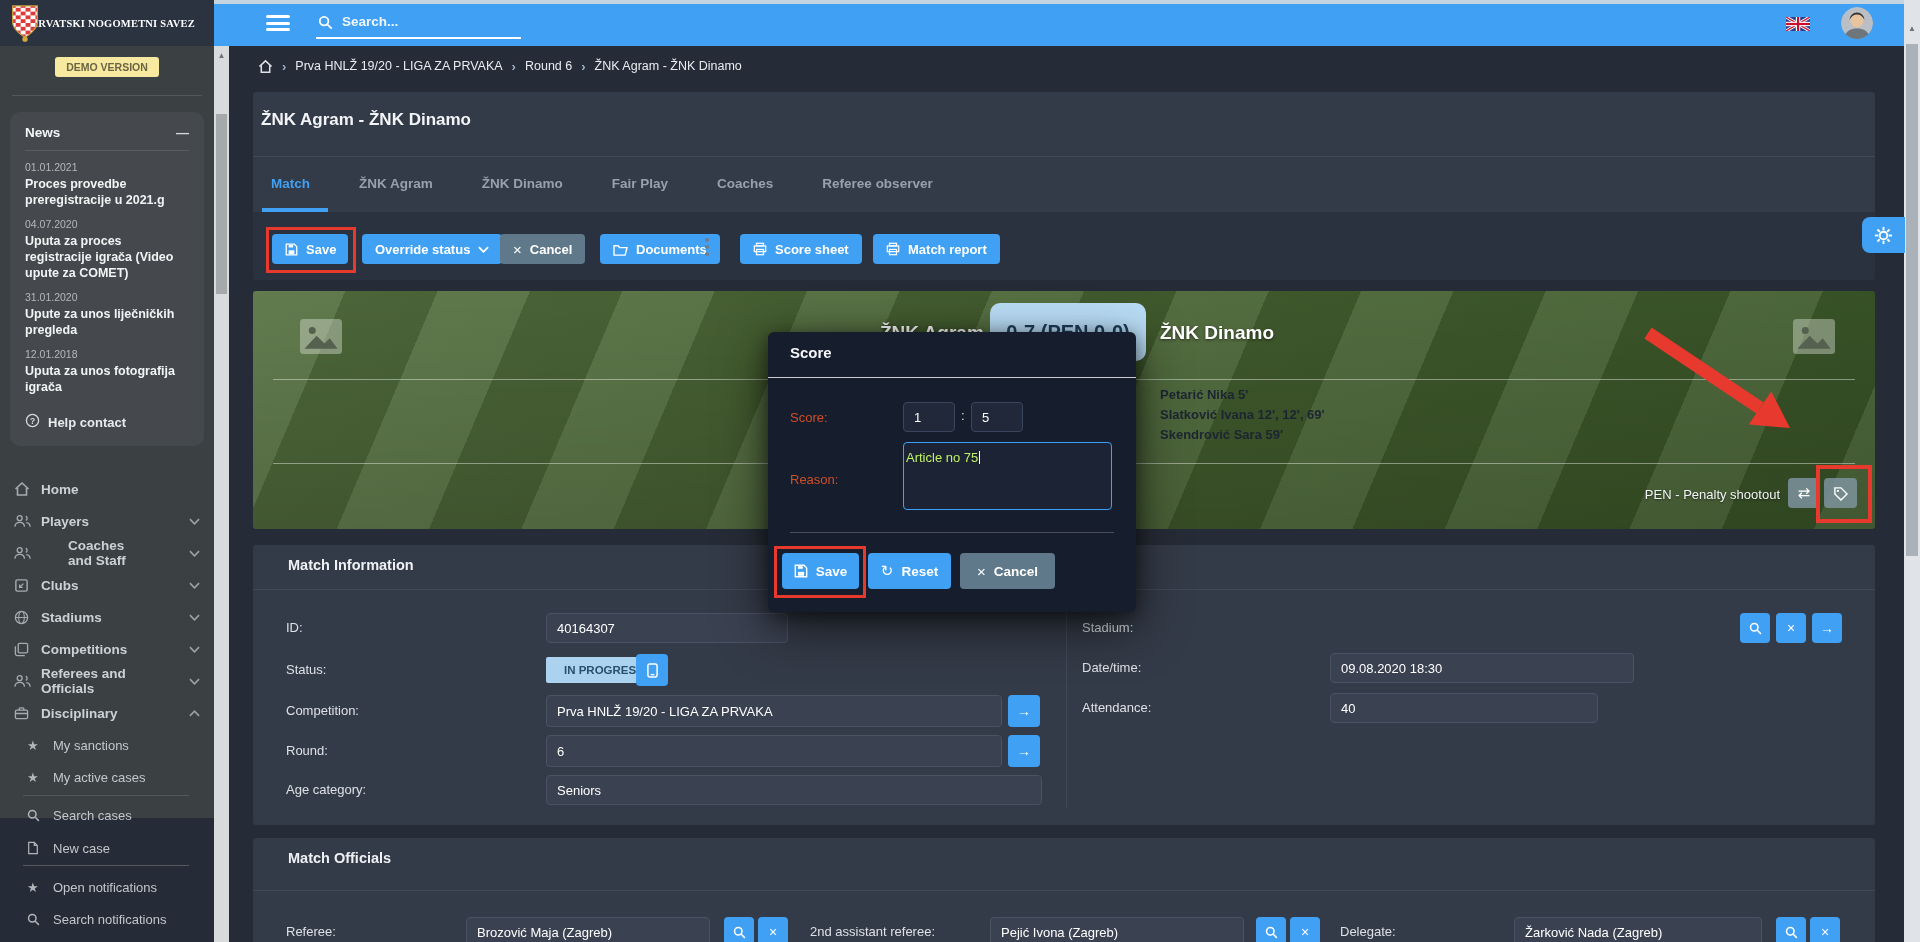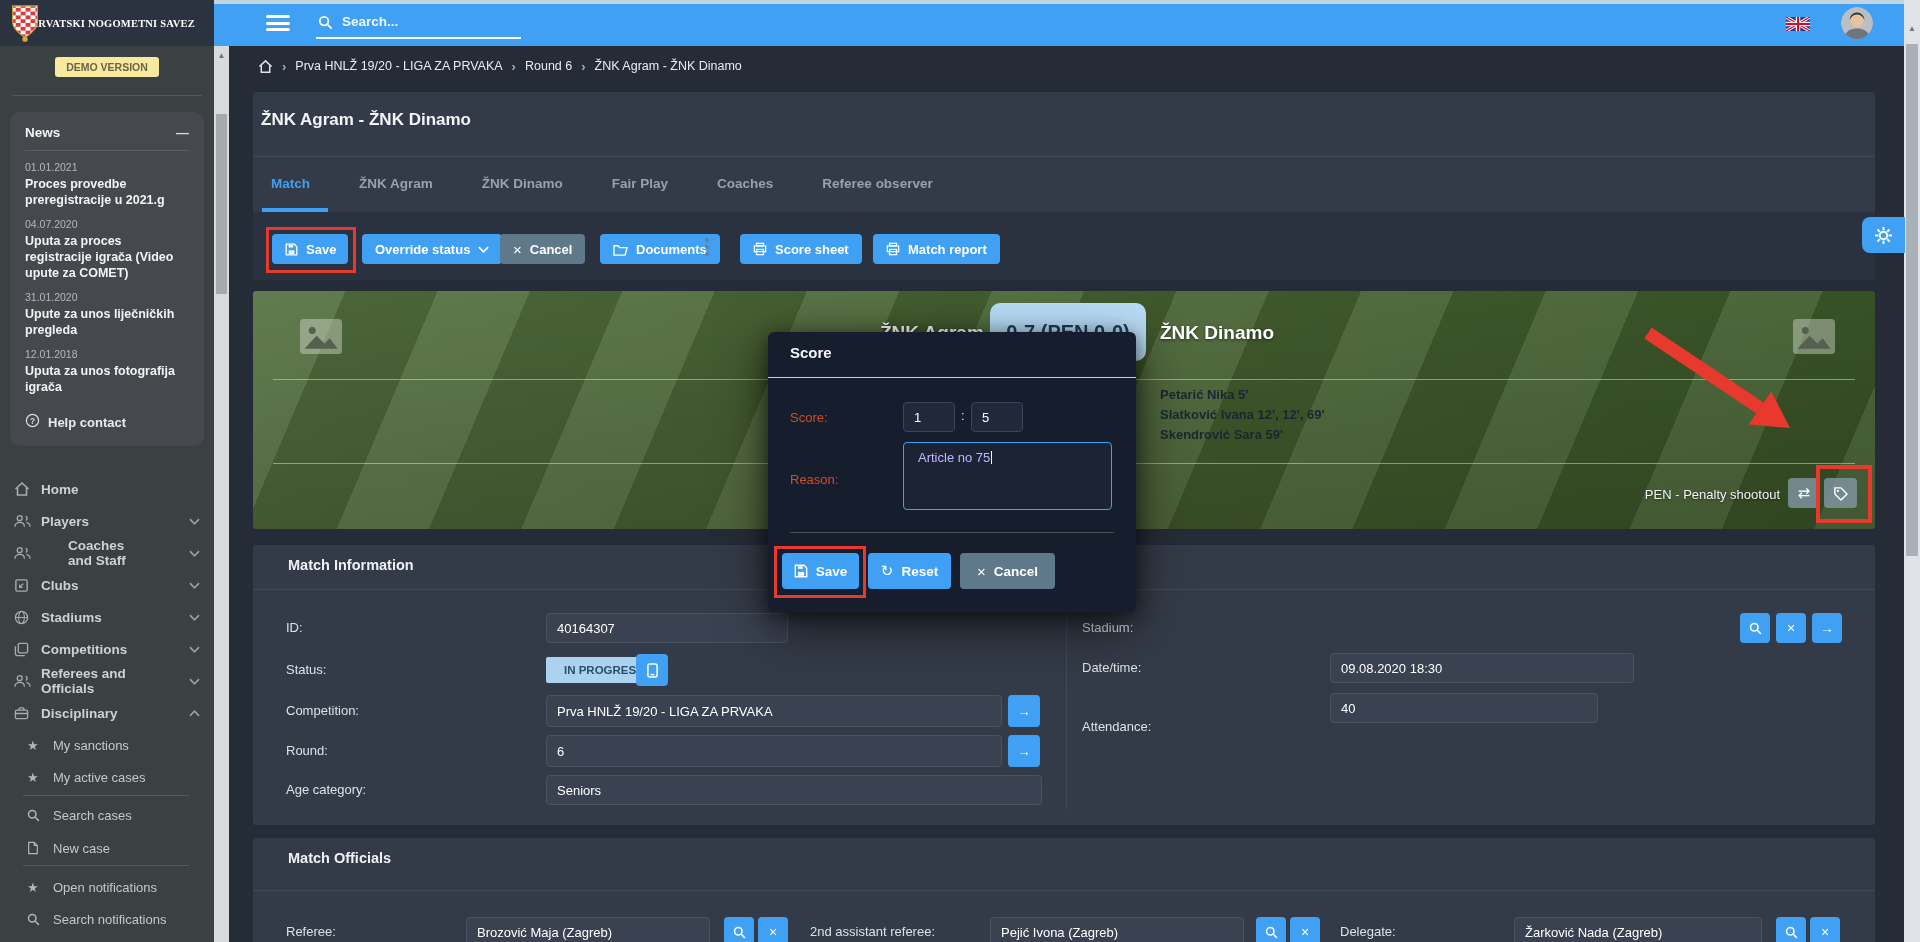--- a/index.html
+++ b/index.html
@@ -17,21 +17,21 @@
   .burger { position:absolute; left:266px; top:15px; width:24px; height:16px; cursor:pointer; }
   .burger span { display:block; height:3px; background:#fff; border-radius:2px; margin-bottom:3.5px; }
   .search-wrap { position:absolute; left:316px; top:10px; width:205px; }
   .search-input { background:transparent; border:none; outline:none; border-bottom:2px solid #fff;
     color:#fff; font-size:13.5px; font-weight:bold; width:205px; padding:4px 2px 8px 26px; font-family:inherit; }
   .search-input::placeholder { color:rgba(255,255,255,.92); }
   .search-ic { position:absolute; left:2px; top:5px; color:#fff; }
   .avatar { position:absolute; left:1841px; top:7px; width:32px; height:32px; border-radius:50%; overflow:hidden; cursor:pointer; }
   .flag { position:absolute; left:1786px; top:17px; width:24px; height:14px; cursor:pointer; }
   
-  .sidebar { left:0; top:46px; width:214px; height:896px; background:#3b4043; }
+  .sidebar { left:0; top:46px; width:214px; height:772px; background:#3b4043; }
   .demo-badge { position:absolute; left:55px; top:11px; width:104px; height:20px; background:#f7e9a0;
     color:#6b6544; font-size:10.5px; font-weight:bold; display:flex; align-items:center; justify-content:center; border-radius:3px; }
   .side-div { position:absolute; left:12px; width:190px; height:1px; background:#54585b; }
   .news-card { position:absolute; left:10px; top:66px; width:194px; background:#45494d; border-radius:10px; padding:13px 15px 15px 15px; }
   .news-head { display:flex; align-items:center; justify-content:space-between; }
   .news-title-h { font-size:13.5px; font-weight:bold; color:#f4f5f6; }
   .news-collapse { color:#d6d9db; font-size:13px; font-weight:bold; cursor:pointer; }
   .news-hr { height:1px; background:#5a5e62; margin-top:10px; }
   .news-date { font-size:10.5px; color:#b4b8bb; margin-top:10px; }
   .news-item-title { font-size:12.5px; font-weight:bold; color:#f2f3f4; line-height:1.28; margin-top:3px; cursor:pointer; }
@@ -103,21 +103,21 @@
   .sec-title { position:absolute; left:35px; top:12px; font-size:14.5px; font-weight:bold; color:#eef1f4; }
   
   .modal { left:768px; top:332px; width:368px; height:280px; background:#161d2c; border-radius:6px; z-index:40;
     box-shadow:0 14px 50px rgba(0,0,0,.6), 0 4px 18px rgba(0,0,0,.45); }
   .modal-title { position:absolute; left:22px; top:12px; font-size:15px; font-weight:bold; color:#f4f6f8; }
   .modal-hr1 { position:absolute; left:0; right:0; top:45px; height:1px; background:#e8ebee; opacity:.85; }
   .modal-label { position:absolute; left:22px; font-size:13px; color:#cf4e27; }
   .score-input { position:absolute; width:52px; height:30px; background:#202839; border:1px solid #3a455e; border-radius:4px;
     color:#fff; font-size:13px; padding:0 10px; font-family:inherit; outline:none; }
   .reason-box { position:absolute; left:135px; top:110px; width:209px; height:68px; background:#1b2334;
-    border:1.5px solid #3fa0f4; border-radius:4px; padding:7px 14px; font-size:13px; color:#c4b5fd; cursor:text; }
+    border:1.5px solid #3fa0f4; border-radius:4px; padding:7px 2px; font-size:13px; color:#bef264; cursor:text; }
   .caret { display:inline-block; width:1px; height:13px; background:#fff; margin-left:1px; vertical-align:-2px; }
   .modal-hr2 { position:absolute; left:22px; right:22px; top:200px; height:1px; background:rgba(255,255,255,.22); }
   .m-btn { position:absolute; top:221px; height:36px; display:inline-flex; align-items:center; justify-content:center; gap:8px;
     background:#3fa0f4; color:#fff; font-size:13.5px; font-weight:bold; border-radius:4px; border:none; cursor:pointer; font-family:inherit; }
   .m-btn.slate { background:#60798a; }
   .icon-x { font-size:15px; font-weight:normal; }
 </style>
 </head>
 <body>
 
@@ -560,21 +560,21 @@
     <button class="sq-btn" style="left:1523px;top:68px;">
         <span>×</span>
       </button>
     <button class="sq-btn" style="left:1559px;top:68px;">
         <span>→</span>
       </button>
 
     <span class="field-label" style="left:829px;top:115px;">Date/time:</span>
     <input class="tf" style="left: 1077px; top: 108px; width: 304px;" value="09.08.2020 18:30">
 
-    <span class="field-label" style="left:829px;top:155px;margin-top:19px;">Attendance:</span>
+    <span class="field-label" style="left:829px;top:155px;">Attendance:</span>
     <input class="tf" style="left: 1077px; top: 148px; width: 268px;" value="40">
   </div>
 
   <div class="abs panel" style="left:253px;top:838px;width:1622px;height:110px;">
     <div class="sec-title">Match Officials</div>
     <div class="panel-hr" style="top:52px;"></div>
 
     <span class="field-label" style="left:33px;top:86px;">Referee:</span>
     <input class="tf" style="left: 213px; top: 79px; width: 244px;" value="Brozović Maja (Zagreb)">
     <button class="sq-btn" style="left:471px;top:79px;">

